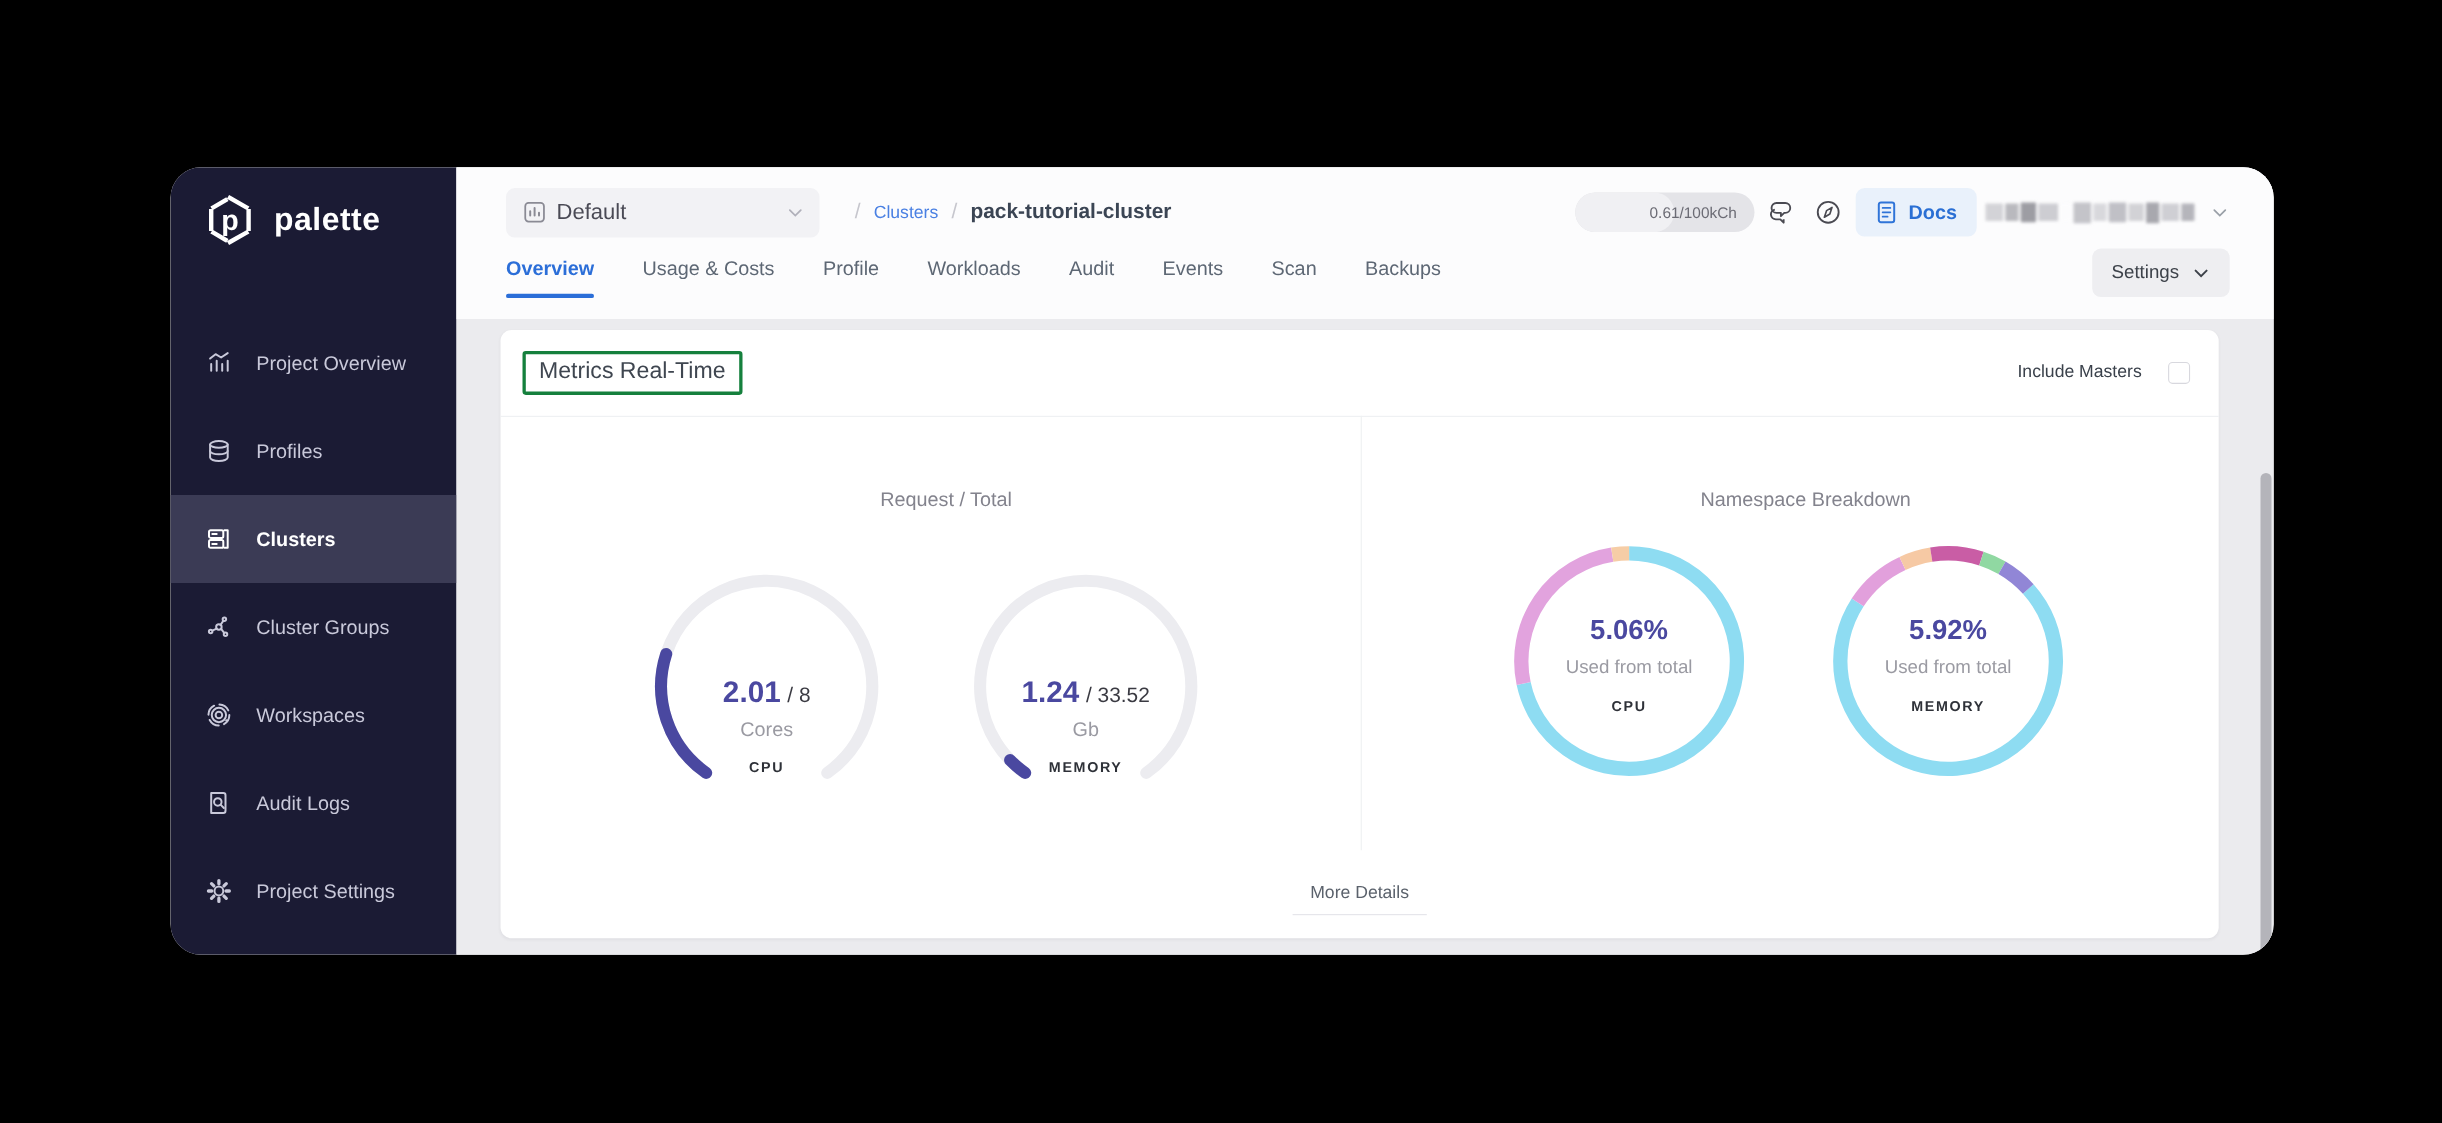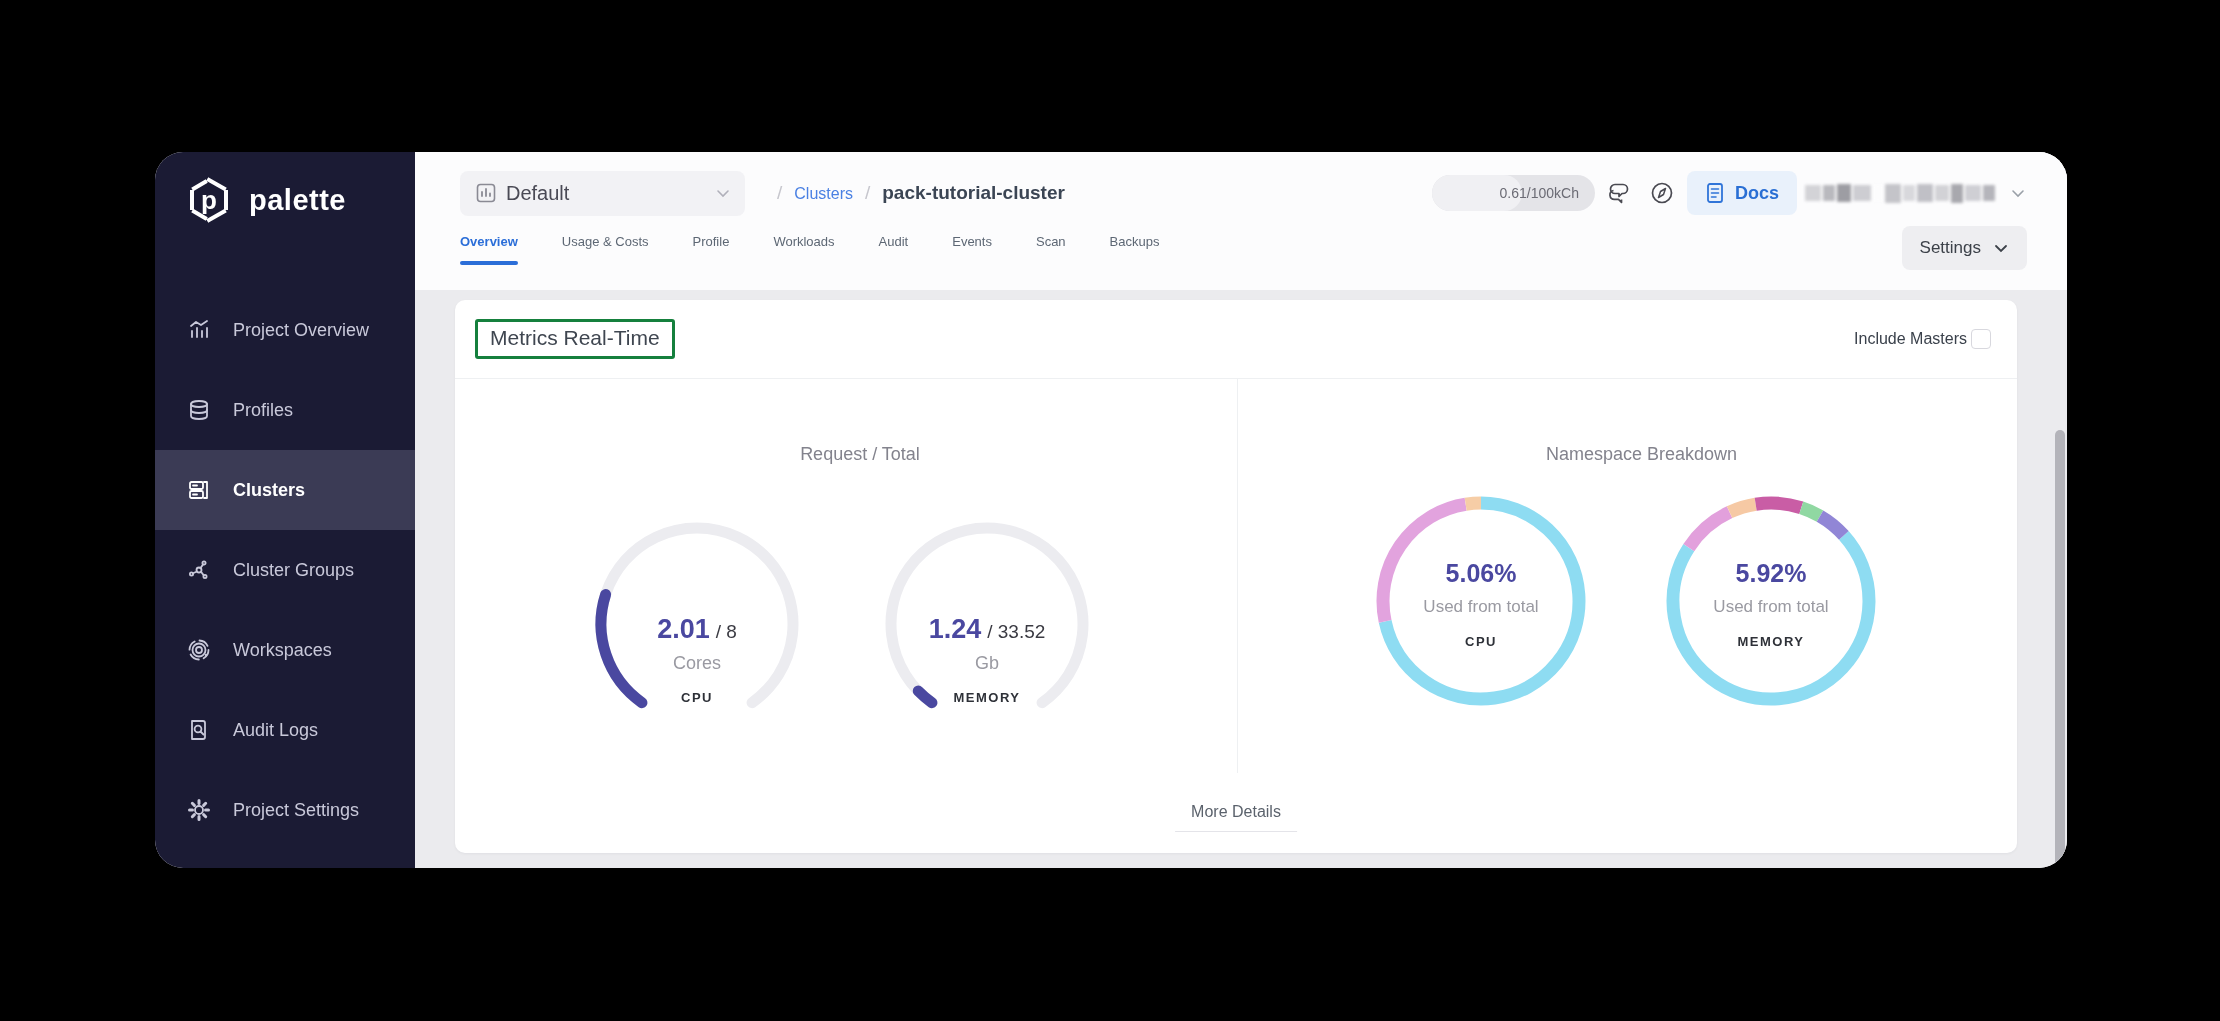--- a/index.html
+++ b/index.html
@@ -36,33 +36,33 @@
   .usage-fill{position:absolute;left:0;top:0;bottom:0;width:55%;background:#f0f0f3;border-radius:18px;}
   .usage-text{position:absolute;right:16px;top:0;bottom:0;display:flex;align-items:center;color:#6b6b74;font-size:14px;}
   .icon-btn{width:34px;height:34px;display:flex;align-items:center;justify-content:center;cursor:pointer;}
   .docs-btn{display:flex;align-items:center;gap:10px;height:44px;padding:0 18px;background:#e9f1fb;border-radius:8px;cursor:pointer;}
   .docs-label{color:#2a6fd4;font-size:18px;font-weight:600;}
   .user-menu{display:flex;align-items:center;gap:14px;cursor:pointer;}
   .blur-group{display:flex;align-items:center;gap:2px;filter:blur(1.5px);}
   .bb{height:16px;border-radius:1px;}
 
   .tabs-row{display:flex;align-items:flex-start;gap:44px;padding:10px 0 0 45px;position:relative;}
-  .tab{display:inline-flex;flex-direction:column;align-items:center;color:#5d6774;font-size:13px;font-weight:500;cursor:pointer;}
+  .tab{display:inline-flex;flex-direction:column;align-items:center;color:#5d6774;font-size:18px;font-weight:500;cursor:pointer;}
   .tab .tab-underline{height:4px;border-radius:2px;background:transparent;margin-top:12px;width:100%;}
   .tab.active{color:#2b6ed8;font-weight:700;}
   .tab.active .tab-underline{background:#2b6ed8;}
   .settings-btn{position:absolute;right:40px;top:2px;display:flex;align-items:center;gap:12px;height:44px;padding:0 18px;background:#eeeef1;border-radius:8px;color:#3c4149;font-size:17px;cursor:pointer;}
 
   
   .content{position:absolute;left:0;top:138px;right:0;bottom:0;}
   .card{position:absolute;left:40px;top:10px;width:1562px;height:553px;background:#ffffff;border-radius:10px;box-shadow:0 1px 3px rgba(20,20,40,.05);}
   .card-title-row{position:absolute;left:0;top:0;right:0;height:78px;display:flex;align-items:center;padding:0 26px 0 20px;}
   .hl-box{display:inline-flex;border:3px solid #15803d;border-radius:3px;padding:4px 12px 6px 12px;}
   .card-title{color:#3f4650;font-size:21px;font-weight:500;}
-  .include-masters{margin-left:auto;display:flex;align-items:center;gap:4px;}
+  .include-masters{margin-left:auto;display:flex;align-items:center;gap:24px;}
   .im-label{color:#3a414b;font-size:16px;}
   .checkbox{width:20px;height:20px;border:1.5px solid #d8d8de;border-radius:4px;background:#fff;cursor:pointer;}
   .h-divider{position:absolute;left:0;right:0;top:78px;height:1px;background:#eef0f2;}
   .v-divider{position:absolute;left:782px;top:78px;width:1px;height:395px;background:#eef0f2;}
   .panel{position:absolute;top:78px;height:395px;}
   .panel-left{left:0;width:782px;}
   .panel-right{left:783px;right:0;}
   .panel-heading{position:absolute;top:66px;left:0;right:0;text-align:center;color:#83838d;font-size:18px;font-weight:500;padding-left:28px;}
   .gauge-box,.donut-box{position:absolute;width:220px;height:220px;}
   .gauge-box svg,.donut-box svg{position:absolute;left:0;top:0;}

